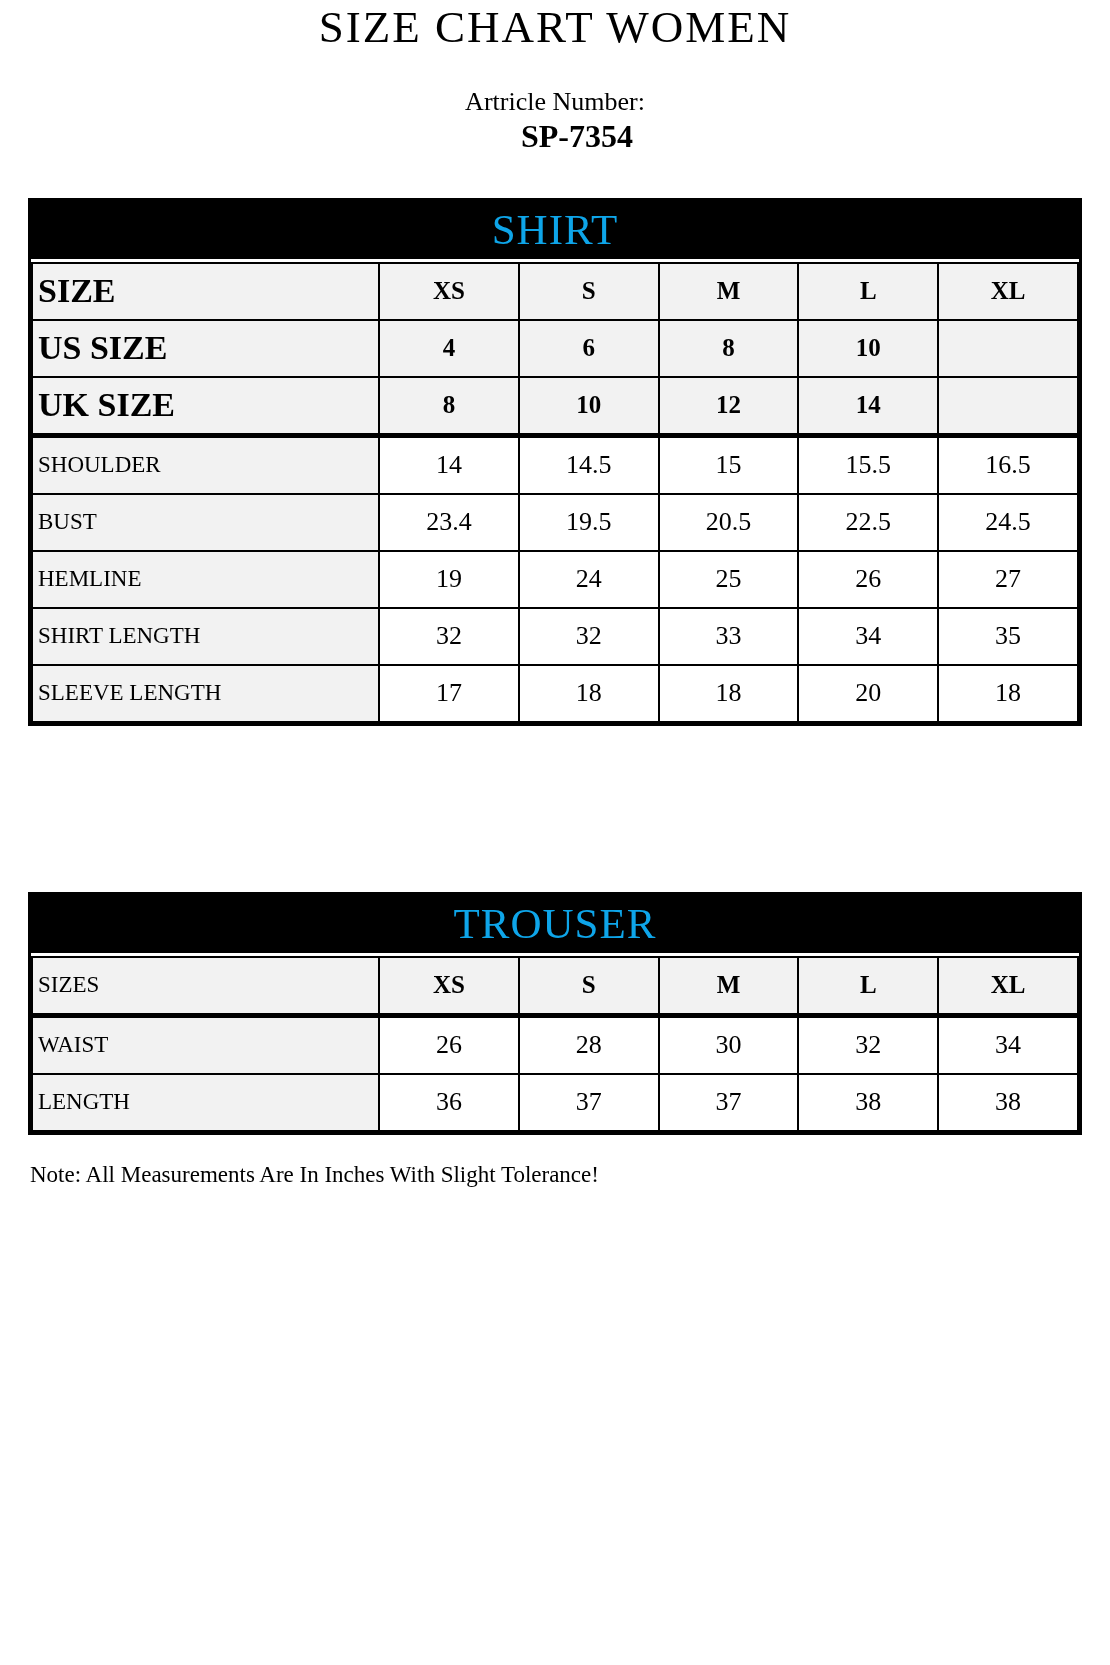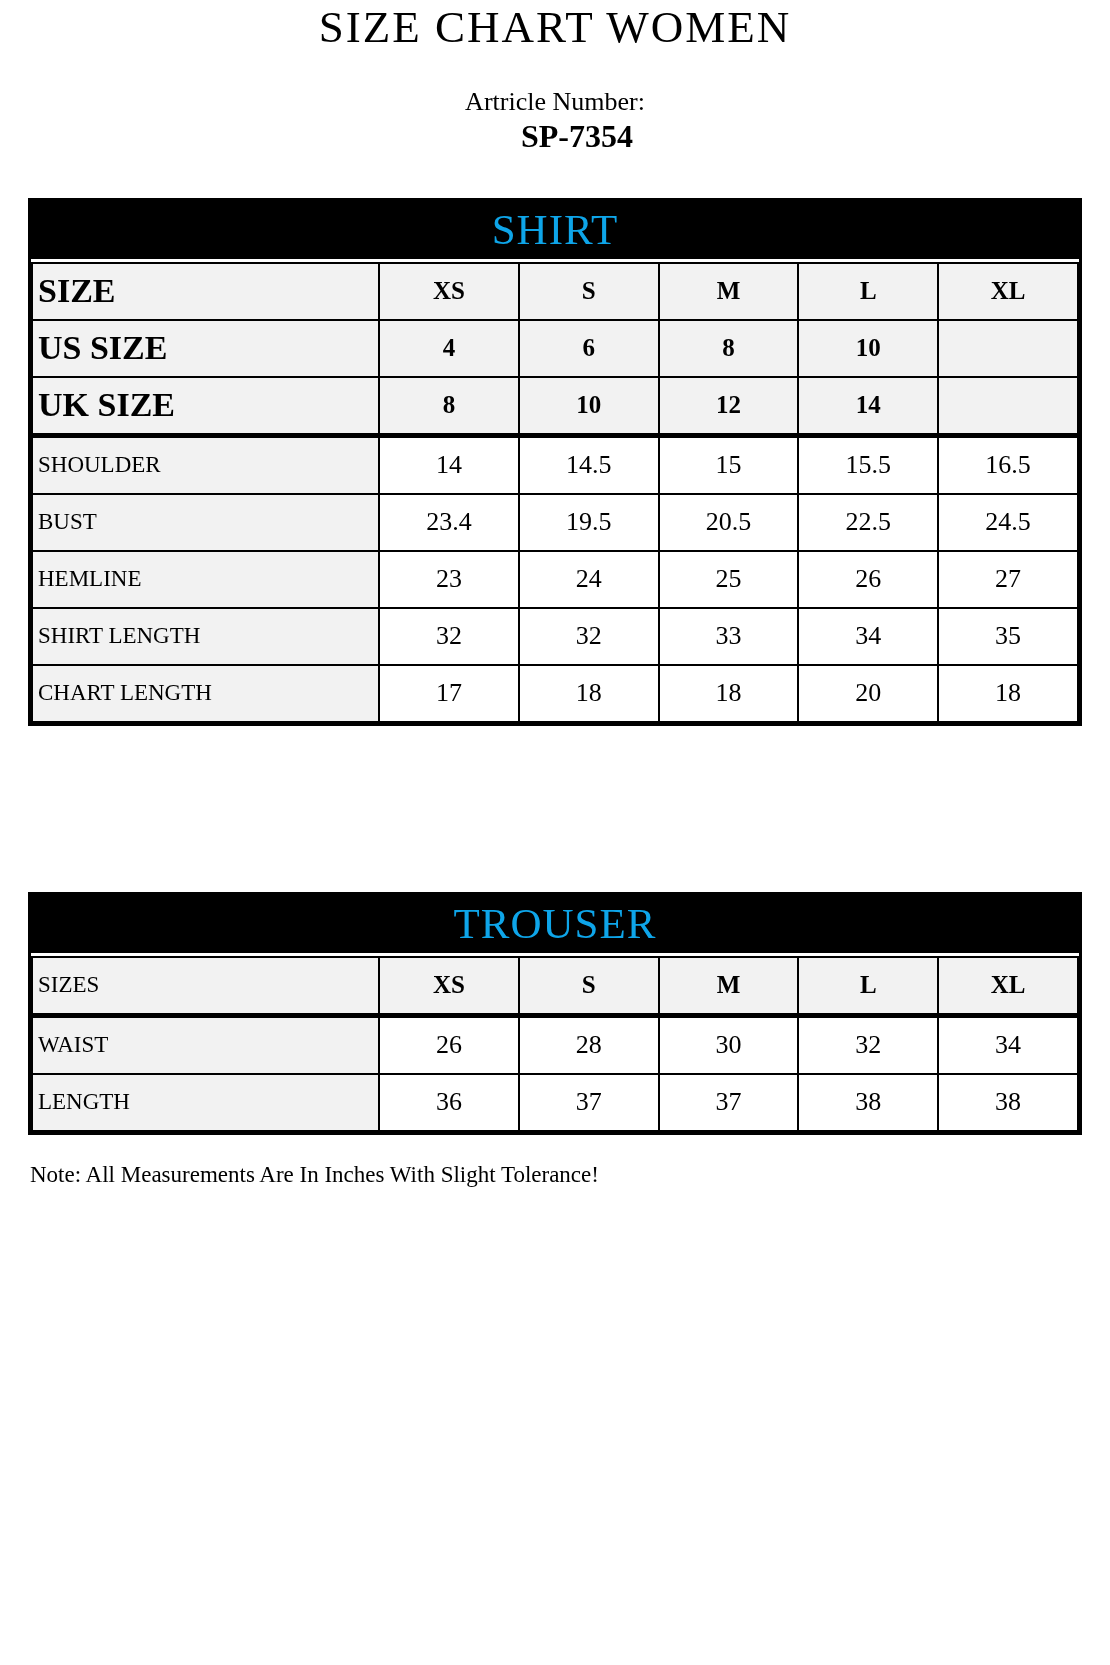--- a/index.html
+++ b/index.html
@@ -152,36 +152,36 @@
         <tr class="plain-row">
           <td class="lbl">BUST</td>
           <td class="val">23.4</td>
           <td class="val">19.5</td>
           <td class="val">20.5</td>
           <td class="val">22.5</td>
           <td class="val">24.5</td>
         </tr>
         <tr class="plain-row">
           <td class="lbl">HEMLINE</td>
-          <td class="val">23</td>
+          <td class="val">19</td>
           <td class="val">24</td>
           <td class="val">25</td>
           <td class="val">26</td>
           <td class="val">27</td>
         </tr>
         <tr class="plain-row">
           <td class="lbl">SHIRT LENGTH</td>
           <td class="val">32</td>
           <td class="val">32</td>
           <td class="val">33</td>
           <td class="val">34</td>
           <td class="val">35</td>
         </tr>
         <tr class="plain-row">
-          <td class="lbl">CHART LENGTH</td>
+          <td class="lbl">SLEEVE LENGTH</td>
           <td class="val">17</td>
           <td class="val">18</td>
           <td class="val">18</td>
           <td class="val">20</td>
           <td class="val">18</td>
         </tr>
       </tbody>
     </table>
   </section>
 

